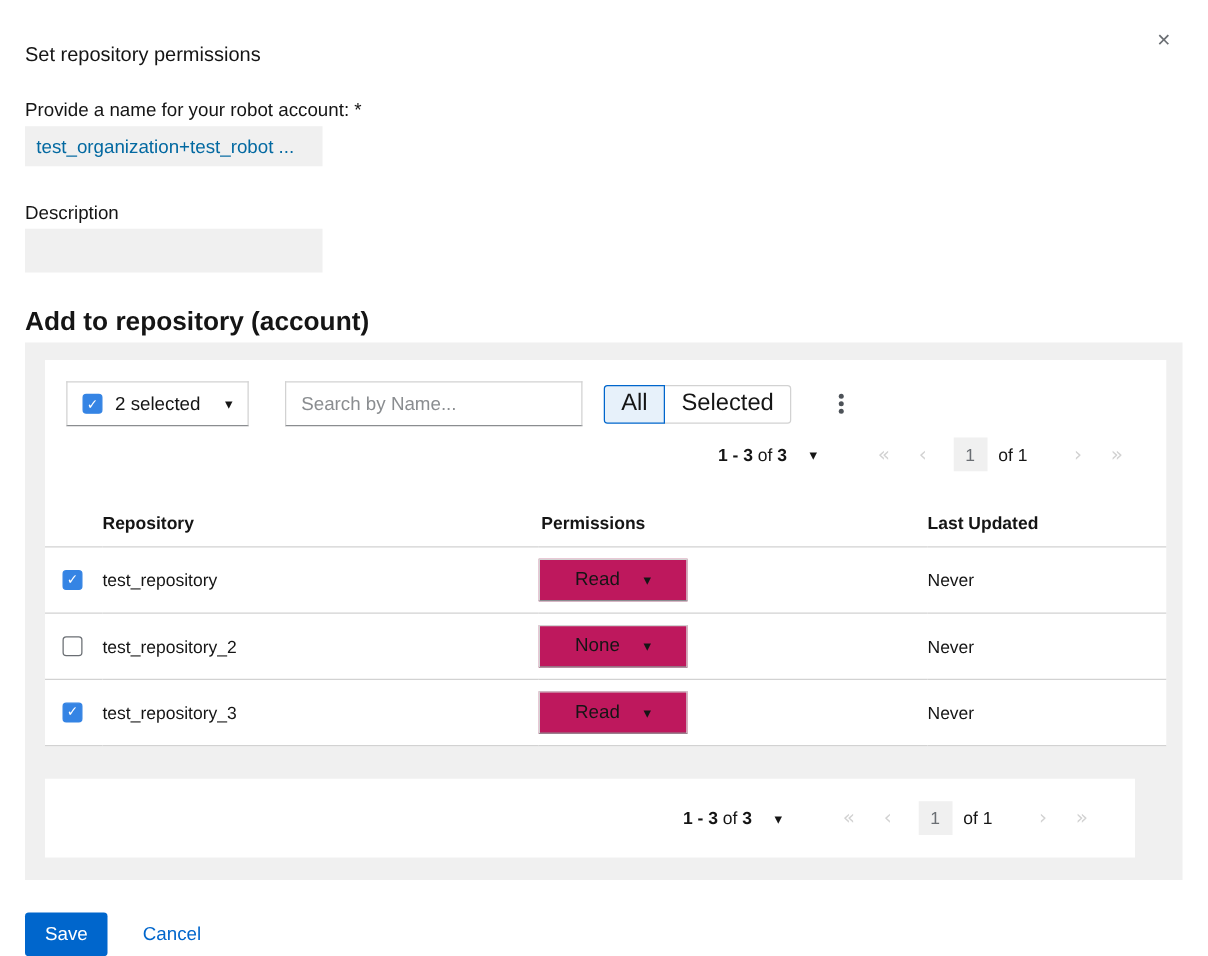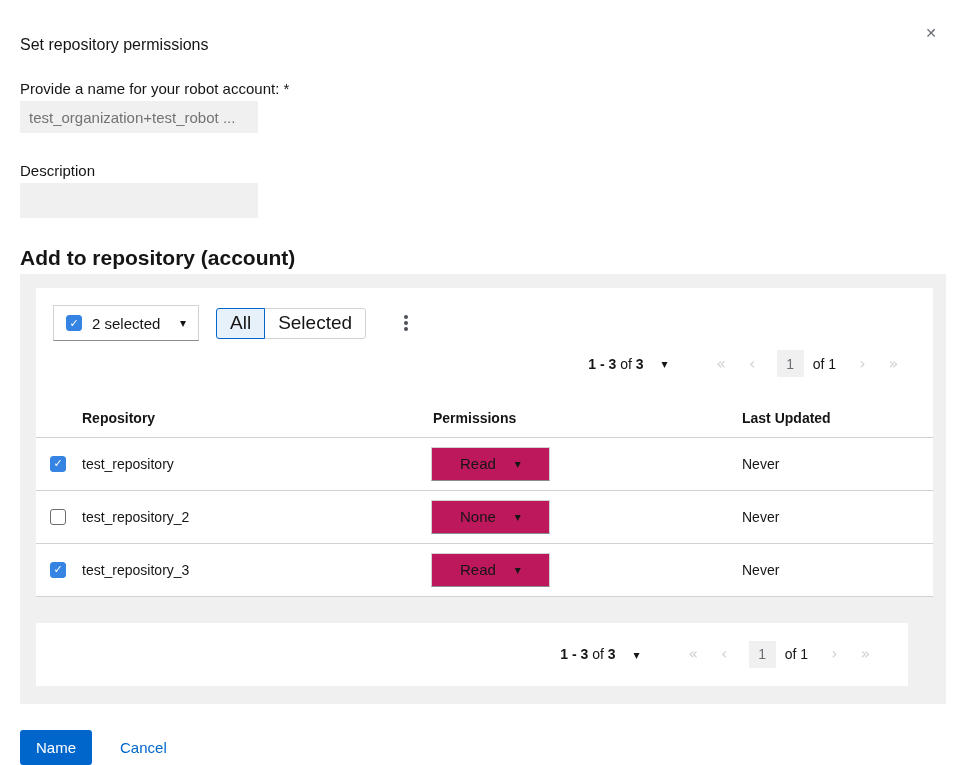--- a/index.html
+++ b/index.html
@@ -15,21 +15,21 @@
     position:absolute; top:22px; right:24px; width:22px; height:22px;
     background:none; border:none; cursor:pointer; color:#6a6e73;
     font-size:14px; font-weight:700; line-height:22px; text-align:center;
     font-family:"DejaVu Sans", sans-serif;
   }
   
   .field-label { font-size:15px; line-height:18px; margin-bottom:3px; }
   .field-label .req { color:#151515; }
   .text-input {
     display:block; width:238px; border:none; background:#f0f0f0;
-    color:#737373; font-size:15px; padding:0 9px;
+    color:#0369a1; font-size:15px; padding:0 9px;
     font-family:"Liberation Sans", sans-serif;
   }
   #robot-name-input { height:32px; margin-bottom:29px; }
   #description-input { height:35px; margin-bottom:26px; }
   .section-heading { font-size:21px; font-weight:700; line-height:28px; margin-bottom:2px; }
   
   .panel {
     width:926px; height:430px; background:#f0f0f0;
     padding:14px 13px 19px 16px;
   }
@@ -77,21 +77,21 @@
   .pag-menu-btn { background:none; border:none; cursor:pointer; margin-left:18px; }
   .pag-nav { display:flex; align-items:center; margin-left:38px; }
   .nav-btn {
     width:31px; height:27px; background:none; border:none; color:#d2d2d2;
     font-size:16px; line-height:1; cursor:pointer; font-family:"DejaVu Sans", sans-serif;
   }
   .page-input {
     width:27px; height:27px; border:none; background:#f0f0f0; text-align:center;
     color:#6a6e73; font-size:14px; margin:0 9px; font-family:"Liberation Sans", sans-serif;
   }
-  .of-pages { margin-right:11px; white-space:nowrap; }
+  .of-pages { margin-right:25px; white-space:nowrap; }
   
   table { width:100%; border-collapse:collapse; font-size:14px; margin-top:20px; }
   th { text-align:left; font-weight:700; height:37px; border-bottom:1px solid #d2d2d2; vertical-align:middle; }
   th.perm-h { padding-left:2px; }
   td { height:53px; border-bottom:1px solid #d2d2d2; vertical-align:middle; }
   td.cb-cell { padding-left:14px; }
   .perm-select {
     display:inline-flex; align-items:center; height:34px; padding:0 28px; cursor:pointer;
     background:#be185d; border:1px solid #d2d2d2; border-bottom-color:#8a8d90; font-size:15px;
   }
@@ -132,20 +132,21 @@
   <div class="table-block">
 
     <div class="toolbar">
       <div class="bulk-select">
         <span class="checkbox checked">
           <span class="check">✓</span>
         </span>
         <span class="bs-label">2 selected</span>
         <span class="caret">▾</span>
       </div>
+      <input class="search-input" type="text" placeholder="Search by Name..." style="">
       <div class="toggle-group">
         <button class="toggle-btn checked">All</button>
         <button class="toggle-btn">Selected</button>
       </div>
       <button class="kebab-btn">
         <span style="display:flex;flex-direction:column;gap:2px;">
           <i></i>
             <i></i>
             <i></i>
         </span>
@@ -268,15 +269,15 @@
         </button>
         <button class="nav-btn">
           <span>»</span>
         </button>
       </span>
     </div>
   </div>
 </div>
 
 <div class="footer">
-  <button class="save-btn">Name</button>
+  <button class="save-btn">Save</button>
   <a class="cancel-link">Cancel</a>
 </div>
 
 </body></html>

